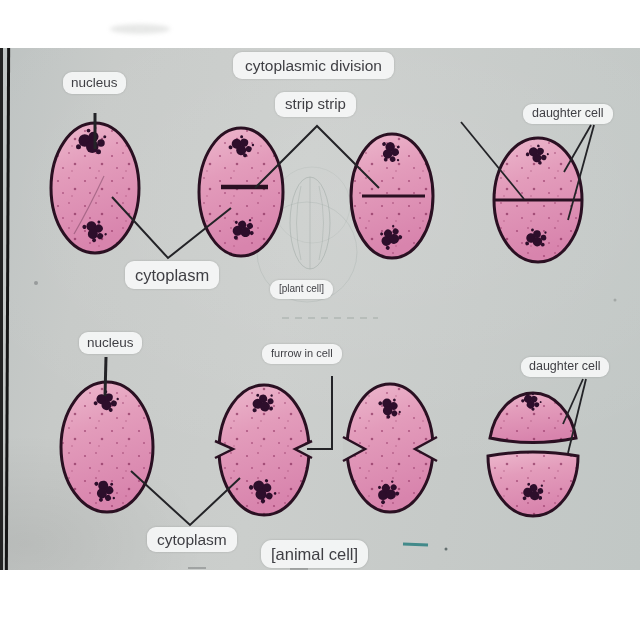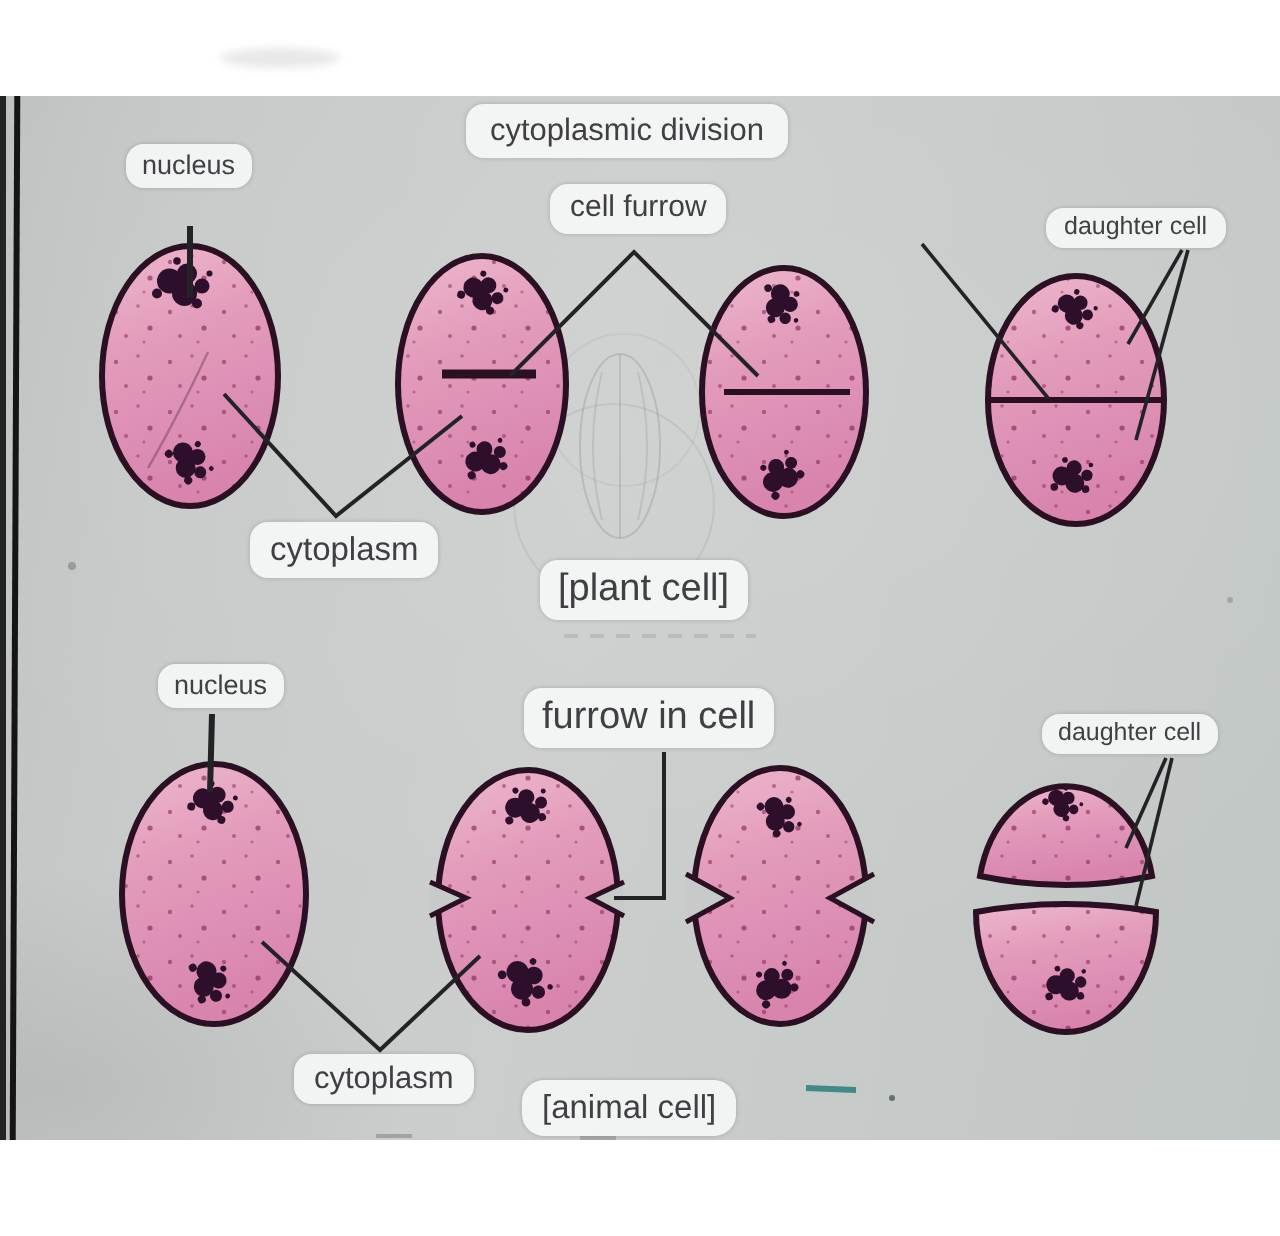--- a/index.html
+++ b/index.html
@@ -168,31 +168,31 @@
       <line x1="290" y1="569" x2="308" y2="569" stroke="#55585a" stroke-width="2" opacity="0.3"></line>
       <circle cx="36" cy="283" r="2" fill="#55585a" opacity="0.4"></circle>
       <circle cx="615" y="300" cy="300" r="1.5" fill="#55585a" opacity="0.3"></circle>
     </g>
   </svg>
 
   <div class="pill" style="left:233px;top:52px;font-size:15.5px;padding:4px 12px;">cytoplasmic division</div>
 
   <div class="pill" style="left:63px;top:72px;font-size:13.5px;padding:2.5px 8px;">nucleus</div>
 
-  <div class="pill" style="left:275px;top:92px;font-size:15px;padding:3px 10px;">cell furrow</div>
+  <div class="pill" style="left:275px;top:92px;font-size:15px;padding:3px 10px;">strip strip</div>
 
   <div class="pill" style="left:523px;top:104px;font-size:12.5px;padding:2px 9px;">daughter cell</div>
 
   <div class="pill" style="left:125px;top:261px;font-size:16.5px;padding:3.5px 10px;">cytoplasm</div>
 
-  <div class="pill" style="left:270px;top:280px;font-size:19px;padding:3px 9px;">[plant cell]</div>
+  <div class="pill" style="left:270px;top:280px;font-size:10px;padding:3px 9px;">[plant cell]</div>
 
   <div class="pill" style="left:79px;top:332px;font-size:13.5px;padding:2.5px 8px;">nucleus</div>
 
-  <div class="pill" style="left:262px;top:344px;font-size:19px;padding:3px 9px;">furrow in cell</div>
+  <div class="pill" style="left:262px;top:344px;font-size:11px;padding:3px 9px;">furrow in cell</div>
 
   <div class="pill" style="left:521px;top:357px;font-size:12.5px;padding:2px 8px;">daughter cell</div>
 
   <div class="pill" style="left:147px;top:527px;font-size:15.5px;padding:3px 10px;">cytoplasm</div>
 
   <div class="pill" style="left:261px;top:540px;font-size:16.5px;padding:3.5px 10px;border-radius:11px;">[animal cell]</div>
 
 </div>
 
 </body></html>

